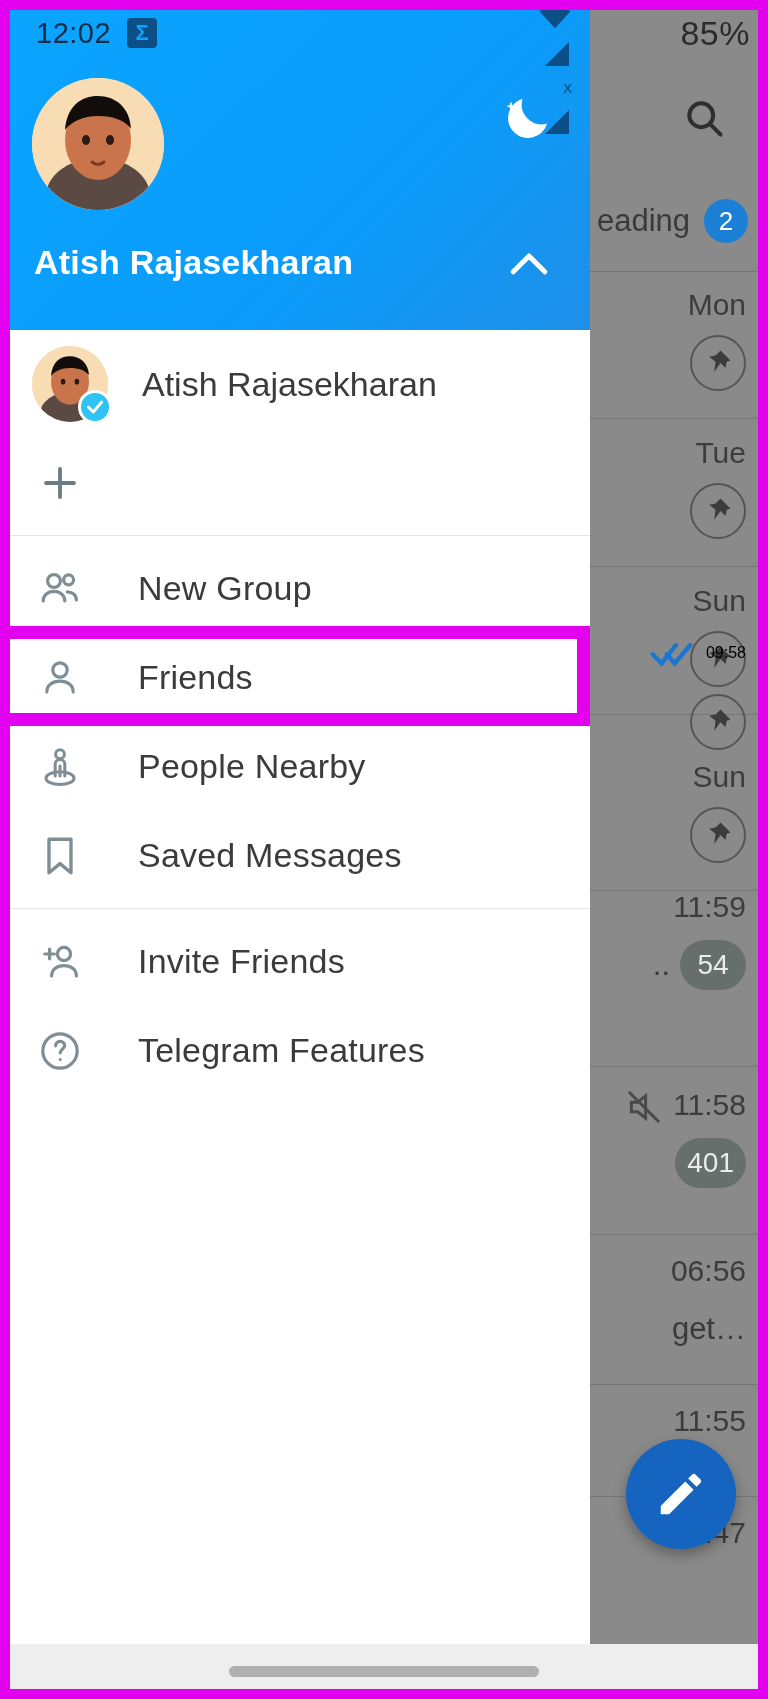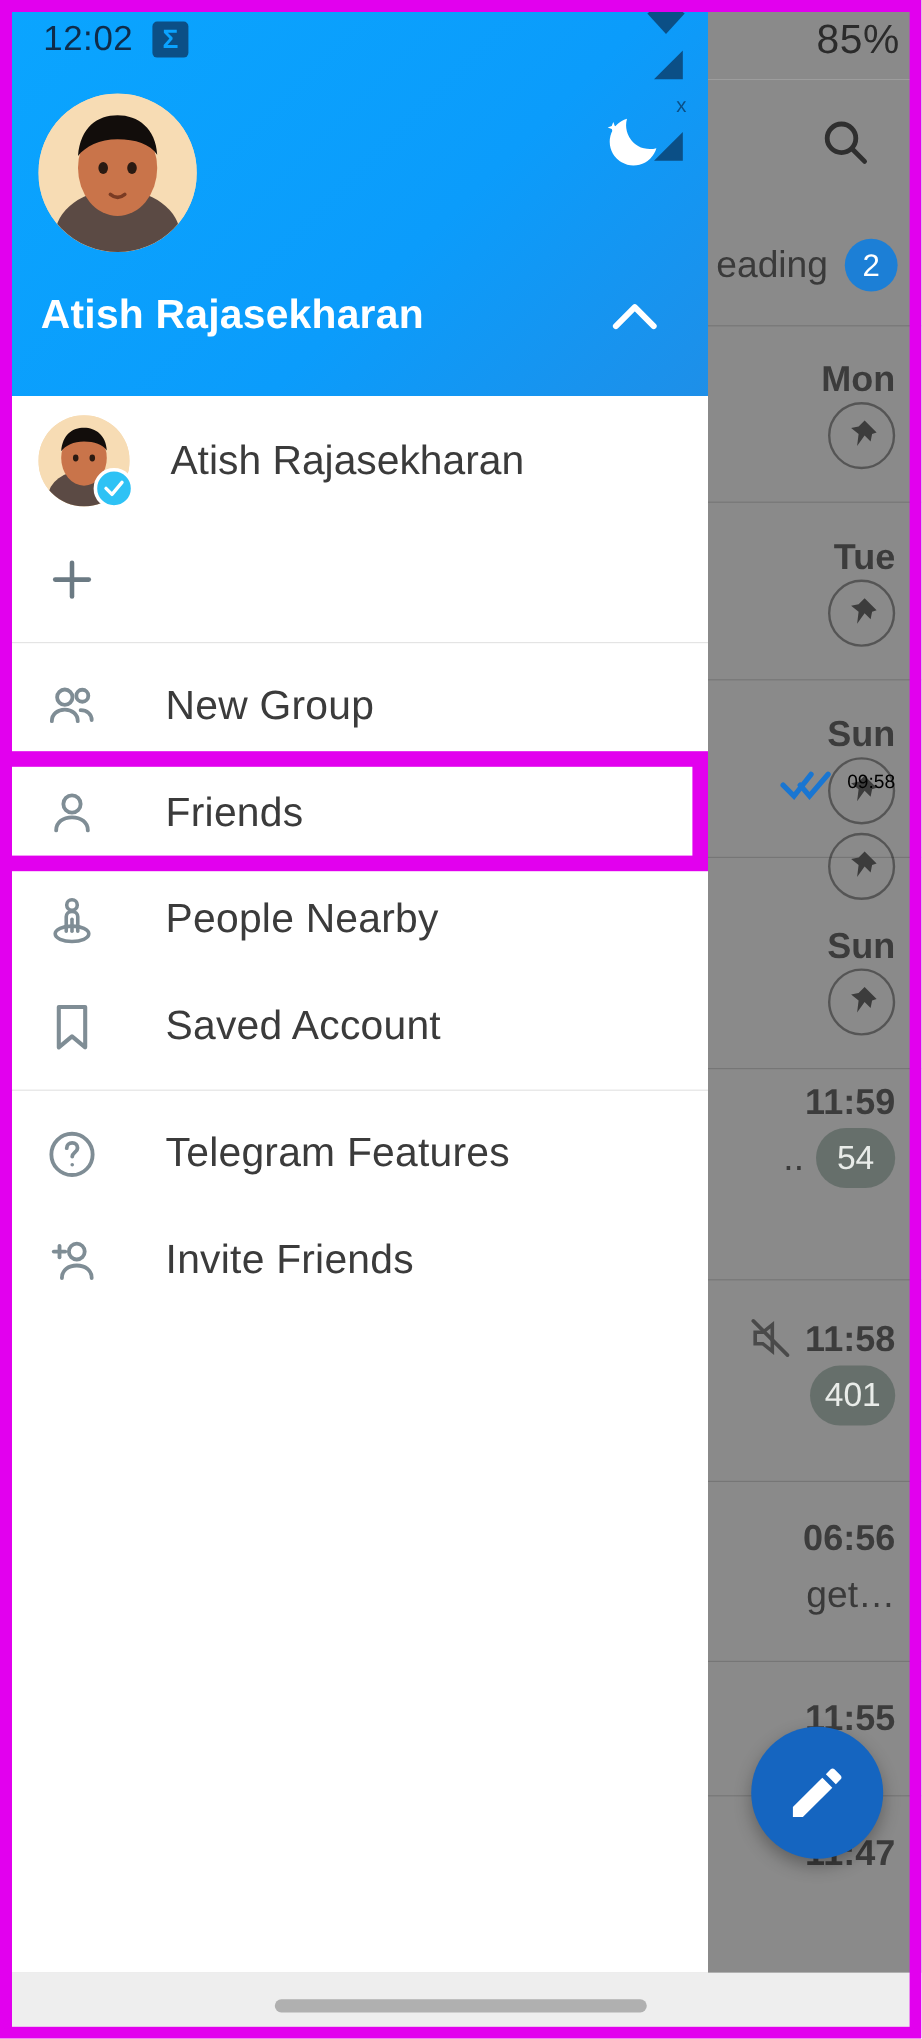--- a/index.html
+++ b/index.html
@@ -58,21 +58,21 @@
   .bg-divider {
     position: absolute; left: 0; width: 768px; height: 1px;
     background: rgba(0,0,0,.14);
   }
   .bg-row {
     position: absolute; left: 0; width: 768px;
     display: flex; flex-direction: column; align-items: flex-end;
     padding-right: 22px;
   }
   .bg-row .meta {
-    display: flex; align-items: flex-end; gap: 10px; height: 46px; font-weight: bold;
+    display: flex; align-items: flex-start; gap: 10px; height: 46px;
   }
   .bg-row .time {
     font-size: 30px; color: #3c3c3c;
   }
   .bg-row .sub {
     display: flex; align-items: center; gap: 10px; height: 58px;
   }
   .pin-circle {
     width: 56px; height: 56px; border-radius: 28px;
     border: 2px solid rgba(0,0,0,.38);
@@ -515,49 +515,49 @@
         </span>
         <span class="label">People Nearby</span>
       </div>
 
       <div class="menu-item">
         <span class="ico">
           <svg width="48" height="48" viewBox="0 0 24 24" fill="none" stroke="#7f8d95" stroke-width="1.7" stroke-linejoin="round">
             <path d="M6.5 3.6h11v16.8L12 15.8l-5.5 4.6z"></path>
           </svg>
         </span>
-        <span class="label">Saved Account</span>
+        <span class="label">Saved Messages</span>
       </div>
 
 
       <div class="sep"></div>
-
-      <div class="menu-item">
-        <span class="ico">
-          <svg width="48" height="48" viewBox="0 0 24 24" fill="none" stroke="#7f8d95" stroke-width="1.6" stroke-linecap="round">
-            <circle cx="12" cy="12" r="8.6"></circle>
-            <path d="M9.8 9.4c0-1.3 1-2.2 2.3-2.2s2.2.9 2.2 2.1c0 1.8-2.2 1.9-2.2 3.6"></path>
-            <circle cx="12.1" cy="16.3" r=".75" fill="#7f8d95" stroke="none"></circle>
-          </svg>
-        </span>
-        <span class="label">Telegram Features</span>
-      </div>
 
       <div class="menu-item">
         <span class="ico">
           <svg width="48" height="48" viewBox="0 0 24 24" fill="none" stroke="#7f8d95" stroke-width="1.6" stroke-linecap="round">
             <circle cx="14" cy="8" r="3.3"></circle>
             <path d="M7.8 19c0-3.3 2.8-5.2 6.2-5.2S20.2 15.7 20.2 19"></path>
             <line x1="4.4" y1="8" x2="9.2" y2="8"></line>
             <line x1="6.8" y1="5.6" x2="6.8" y2="10.4"></line>
           </svg>
         </span>
         <span class="label">Invite Friends</span>
       </div>
 
+      <div class="menu-item">
+        <span class="ico">
+          <svg width="48" height="48" viewBox="0 0 24 24" fill="none" stroke="#7f8d95" stroke-width="1.6" stroke-linecap="round">
+            <circle cx="12" cy="12" r="8.6"></circle>
+            <path d="M9.8 9.4c0-1.3 1-2.2 2.3-2.2s2.2.9 2.2 2.1c0 1.8-2.2 1.9-2.2 3.6"></path>
+            <circle cx="12.1" cy="16.3" r=".75" fill="#7f8d95" stroke="none"></circle>
+          </svg>
+        </span>
+        <span class="label">Telegram Features</span>
+      </div>
+
     </div>
   </div>
 
   <div class="highlight-box"></div>
 
   <div class="navbar">
     <div class="nav-pill"></div>
   </div>
 
   <div class="outer-frame"></div>

